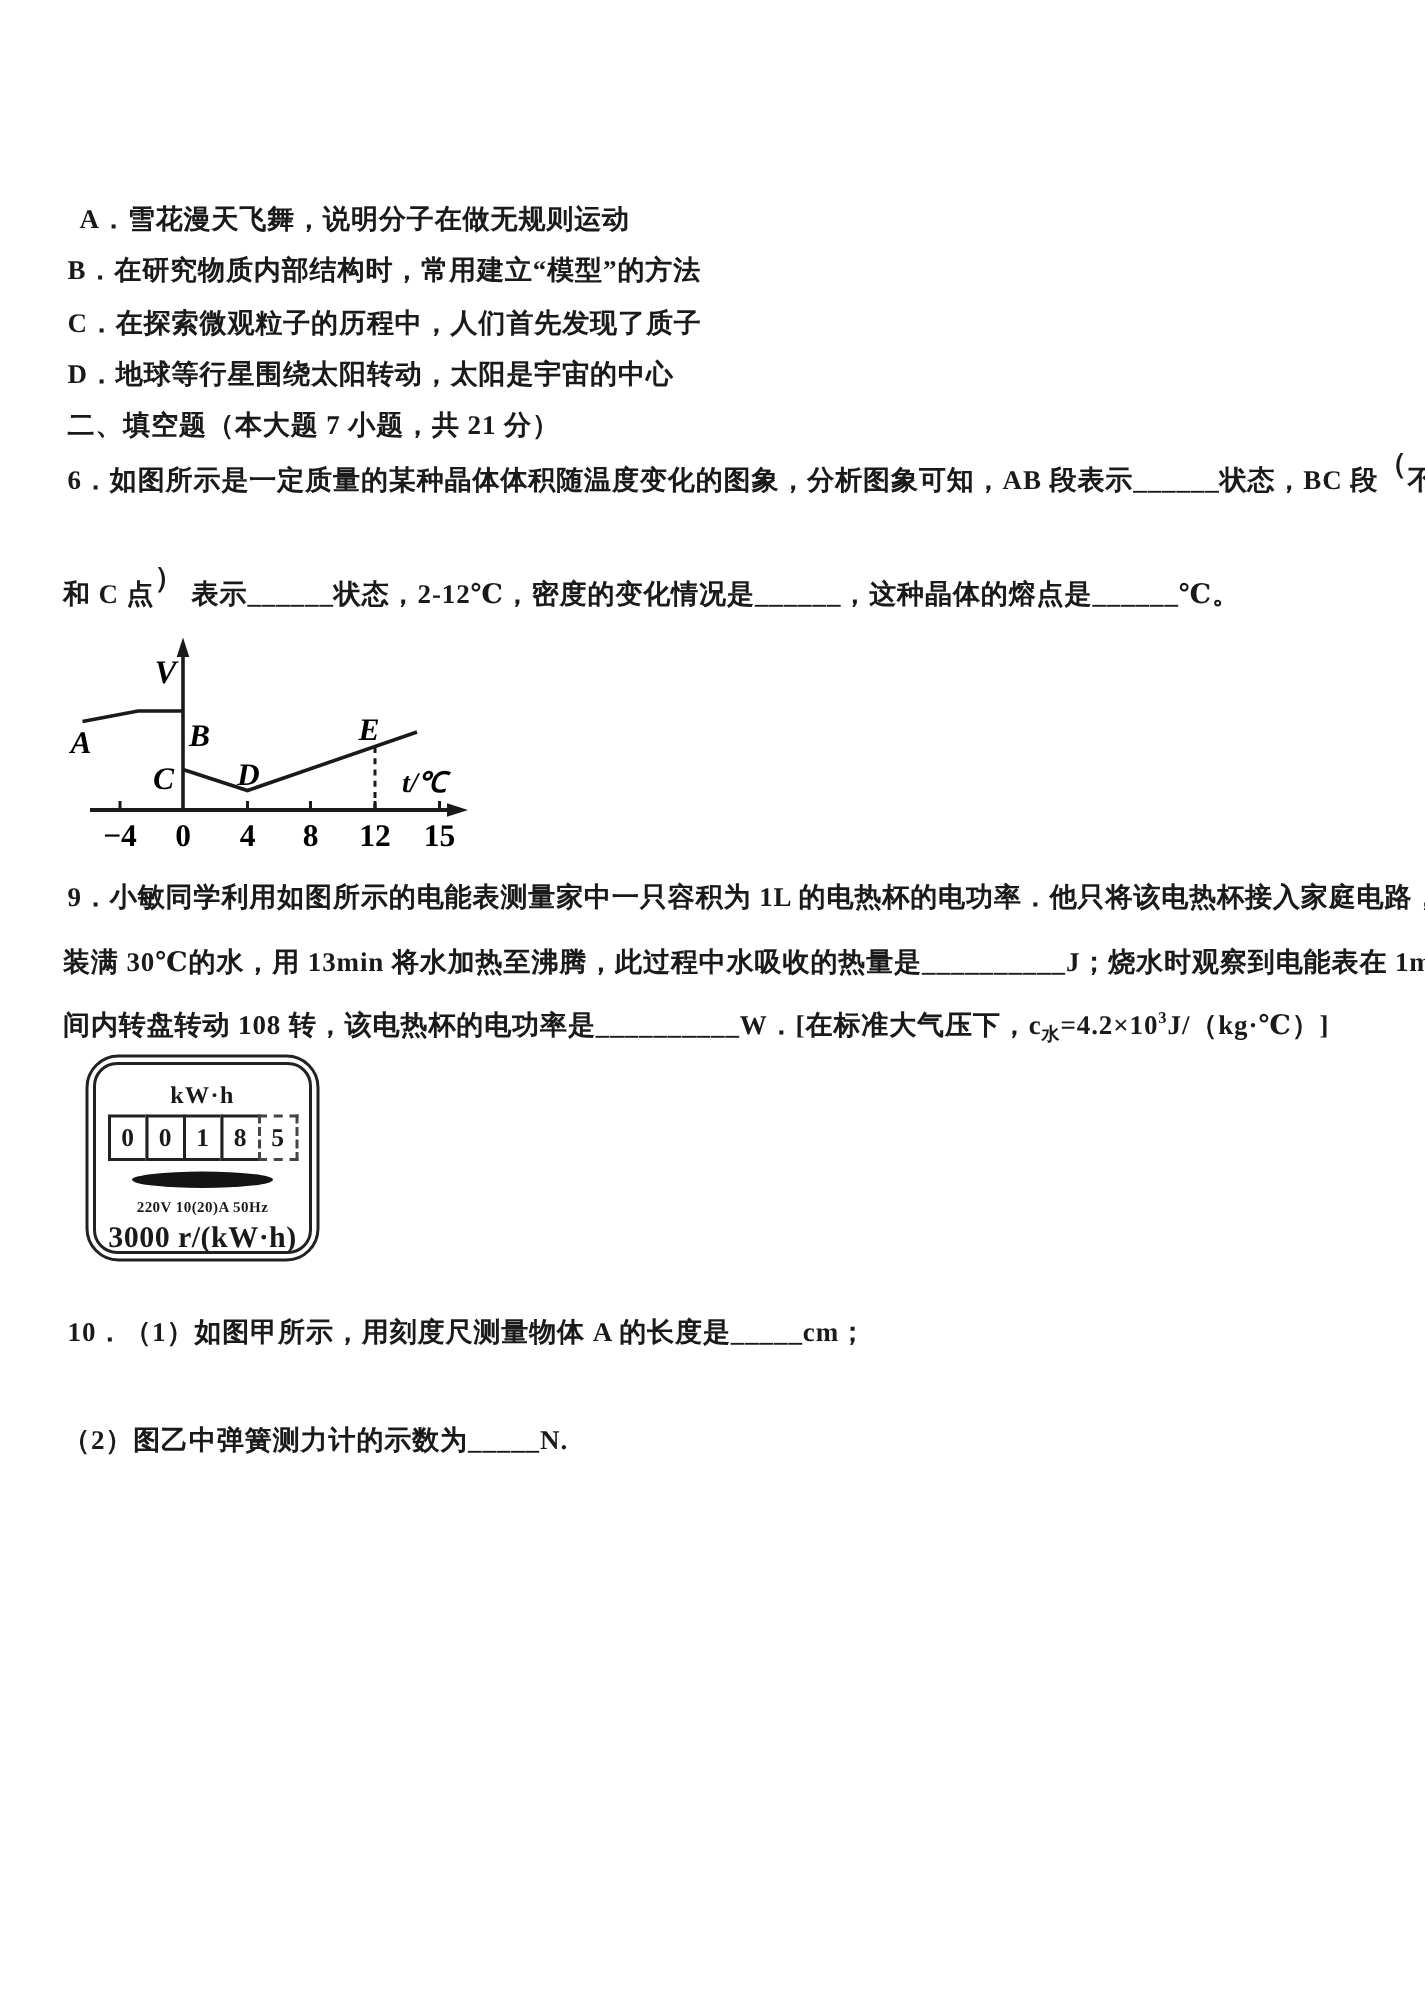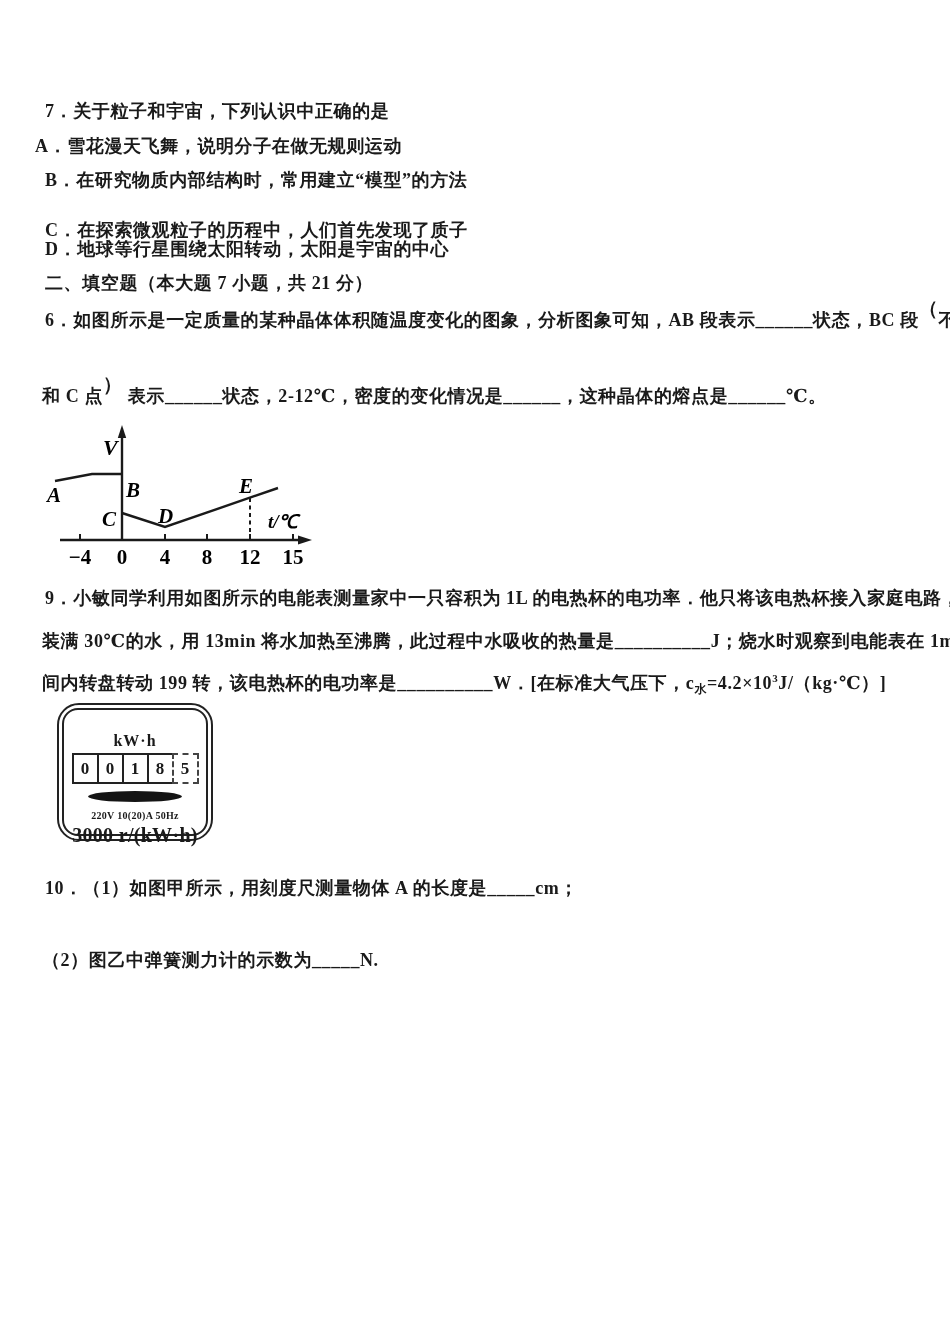--- a/index.html
+++ b/index.html
@@ -48,21 +48,21 @@
     box-sizing:border-box;
     background:#fff;
   }
   .meter-inner{
     position:absolute;inset:3px;
     border:2px solid #222;
     border-radius:16px;
     text-align:center;
   }
   .meter-unit{
-    margin-top:22px;
+    margin-top:12px;
     font-size:16px;font-weight:bold;
     letter-spacing:1px;
   }
   .digit-row{
     display:flex;justify-content:center;
     margin-top:3px;
   }
   .digit-cell{
     width:23px;height:27px;
     border:2px solid #222;
@@ -90,24 +90,23 @@
     font-size:20px;font-weight:bold;
     line-height:19px;
     letter-spacing:0.3px;
   }
 </style>
 </head>
 <body>
 
 <div class="page">
 
-  <div class="line" style="left:45px;top:99px;">7．关于粒子和宇宙，下列认识中正确的是</div>
-  <div class="line" style="left:35px;top:134px;">A．雪花漫天飞舞，说明分子在做无规则运动</div>
+  <div class="line" style="left:53px;top:134px;">A．雪花漫天飞舞，说明分子在做无规则运动</div>
   <div class="line" style="left:45px;top:168px;">B．在研究物质内部结构时，常用建立“模型”的方法</div>
-  <div class="line" style="left:45px;top:218px;">C．在探索微观粒子的历程中，人们首先发现了质子</div>
+  <div class="line" style="left:45px;top:203px;">C．在探索微观粒子的历程中，人们首先发现了质子</div>
   <div class="line" style="left:45px;top:237px;">D．地球等行星围绕太阳转动，太阳是宇宙的中心</div>
 
   <div class="line" style="left:45px;top:271px;text-align:right;">二、填空题（本大题 7 小题，共 21 分）</div>
 
   <div class="line" style="left:45px;top:307px;"><span>6．如图所示是一定质量的某种晶体体积随温度变化的图象，分析图象可知，AB 段表示______状态，BC 段</span><span class="sup-paren">（</span><span>不含 B 点</span></div>
   <div class="line" style="left:42px;top:383px;"><span>和 C 点</span><span class="sup-paren">）</span><span>&nbsp;</span><span>表示______状态，2-12℃，密度的变化情况是______，这种晶体的熔点是______℃。</span></div>
 
   <div class="graph-wrap">
     <svg width="290" height="150" viewBox="0 0 290 150">
 
@@ -141,21 +140,21 @@
       <text x="82" y="139" font-size="21" font-weight="bold" text-anchor="middle">0</text>
       <text x="125" y="139" font-size="21" font-weight="bold" text-anchor="middle">4</text>
       <text x="167" y="139" font-size="21" font-weight="bold" text-anchor="middle">8</text>
       <text x="210" y="139" font-size="21" font-weight="bold" text-anchor="middle">12</text>
       <text x="253" y="139" font-size="21" font-weight="bold" text-anchor="middle">15</text>
     </svg>
   </div>
 
   <div class="line" style="left:45px;top:586px;">9．小敏同学利用如图所示的电能表测量家中一只容积为 1L 的电热杯的电功率．他只将该电热杯接入家庭电路，杯中</div>
   <div class="line" style="left:42px;top:629px;">装满 30℃的水，用 13min 将水加热至沸腾，此过程中水吸收的热量是__________J；烧水时观察到电能表在 1min 时</div>
-  <div class="line" style="left:42px;top:671px;"><span>间内转盘转动 199 转，该电热杯的电功率是__________W．[在标准大气压下，c</span><span class="sub-small">水</span><span>=4.2×10</span><span class="sup-small">3</span><span>J/（kg·℃）]</span></div>
+  <div class="line" style="left:42px;top:671px;"><span>间内转盘转动 108 转，该电热杯的电功率是__________W．[在标准大气压下，c</span><span class="sub-small">水</span><span>=4.2×10</span><span class="sup-small">3</span><span>J/（kg·℃）]</span></div>
 
   <div class="meter">
     <div class="meter-inner">
       <div class="meter-unit">kW·h</div>
       <div class="digit-row">
         <div class="digit-cell first">0</div>
         <div class="digit-cell">0</div>
         <div class="digit-cell">1</div>
         <div class="digit-cell">8</div>
         <div class="digit-cell decimal">5</div>

